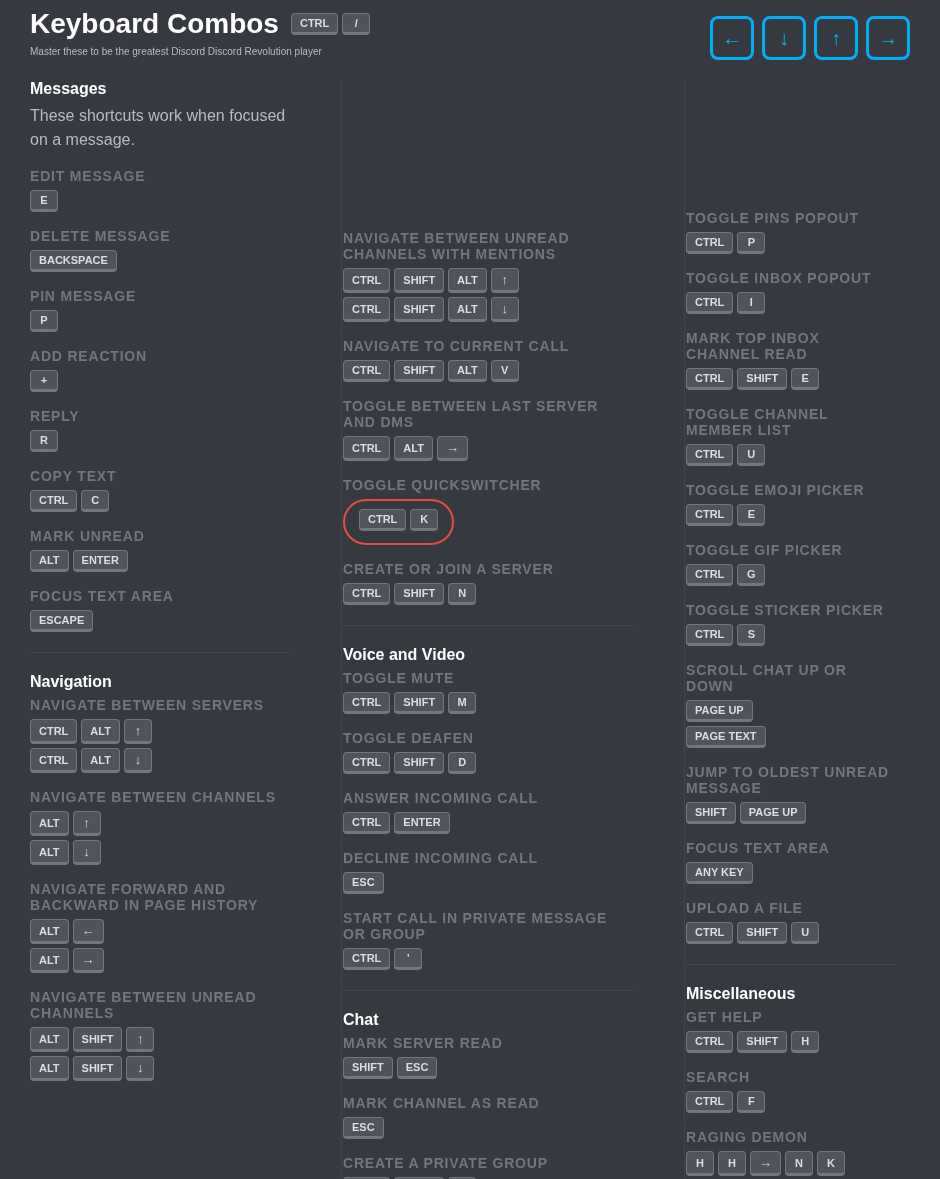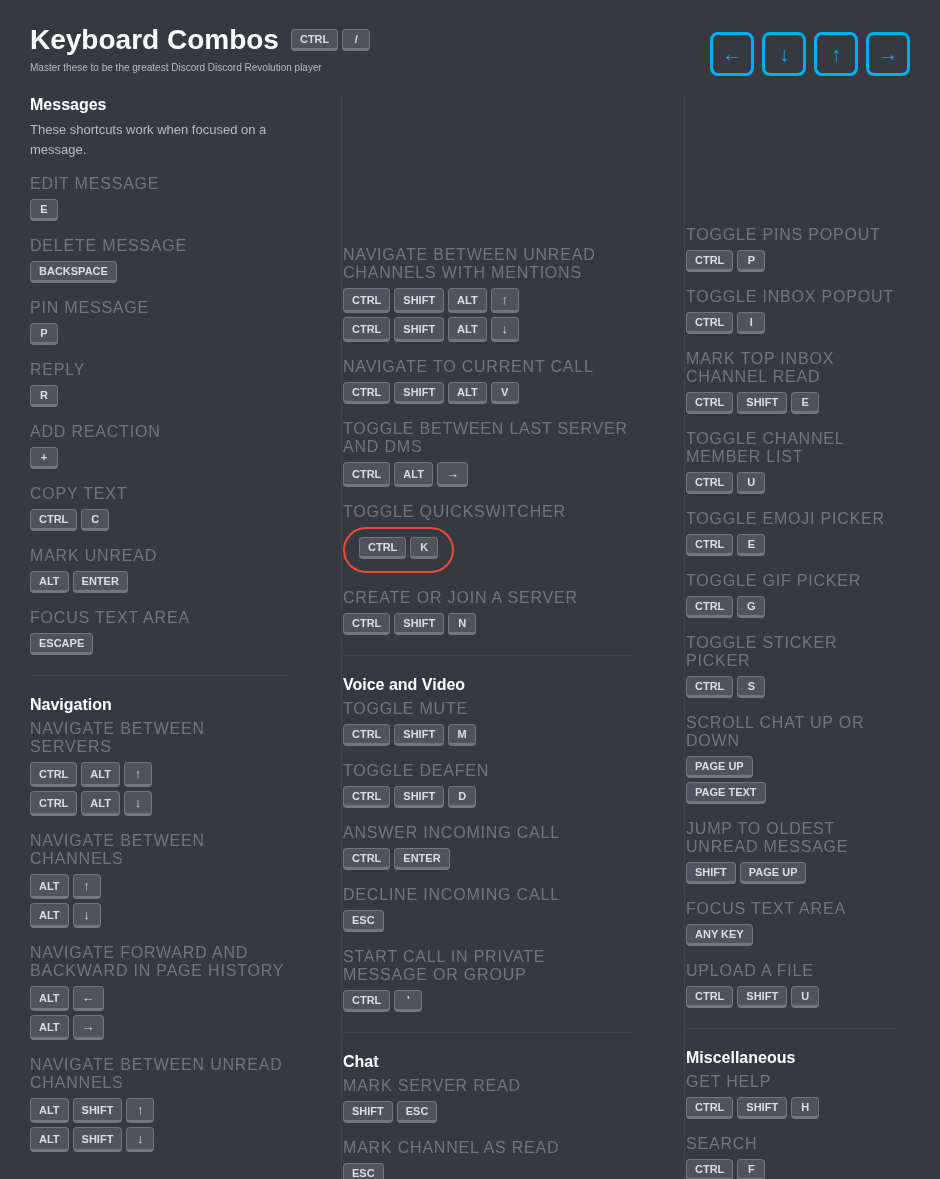--- a/index.html
+++ b/index.html
@@ -6,21 +6,21 @@
     body {
       background-color: #36393f;
       color: #dcddde;
       font-family: 'Whitney', 'Helvetica Neue', Arial, sans-serif;
       font-size: 14px;
       min-height: 1179px;
       width: 940px;
     }
 
     .header {
-      padding: 24px 30px 10px 30px;
+      padding: 8px 30px 10px 30px;
       display: flex;
       justify-content: space-between;
       align-items: flex-start;
     }
 
     .header-left {}
 
     .title-row {
       display: flex;
       align-items: center;
@@ -72,33 +72,33 @@
 
     .section-title {
       color: #ffffff;
       font-size: 16px;
       font-weight: 700;
       margin-bottom: 6px;
     }
 
     .section-desc {
       color: #b9bbbe;
-      font-size: 13px;
+      font-size: 16px;
       margin-bottom: 16px;
       line-height: 1.5;
     }
 
     .shortcut-group {
       margin-bottom: 16px;
     }
 
     .shortcut-label {
       color: #72767d;
-      font-size: 16px;
-      font-weight: 400;
+      font-size: 14px;
+      font-weight: 700;
       letter-spacing: 0.8px;
       text-transform: uppercase;
       margin-bottom: 6px;
     }
 
     .keys-row {
       display: flex;
       flex-wrap: wrap;
       gap: 4px;
       margin-bottom: 4px;
@@ -173,30 +173,30 @@
     </div>
 
     <div class="shortcut-group">
       <div class="shortcut-label">PIN MESSAGE</div>
       <div class="keys-row">
           <span class="key">P</span>
         </div>
     </div>
 
     <div class="shortcut-group">
+      <div class="shortcut-label">ADD REACTION</div>
+      <div class="keys-row">
+          <span class="key">+</span>
+        </div>
+    </div>
+
+    <div class="shortcut-group">
       <div class="shortcut-label">REPLY</div>
       <div class="keys-row">
           <span class="key">R</span>
-        </div>
-    </div>
-
-    <div class="shortcut-group">
-      <div class="shortcut-label">ADD REACTION</div>
-      <div class="keys-row">
-          <span class="key">+</span>
         </div>
     </div>
 
     <div class="shortcut-group">
       <div class="shortcut-label">COPY TEXT</div>
       <div class="keys-row">
         <span class="key">CTRL</span>
         <span class="key">C</span>
       </div>
     </div>

